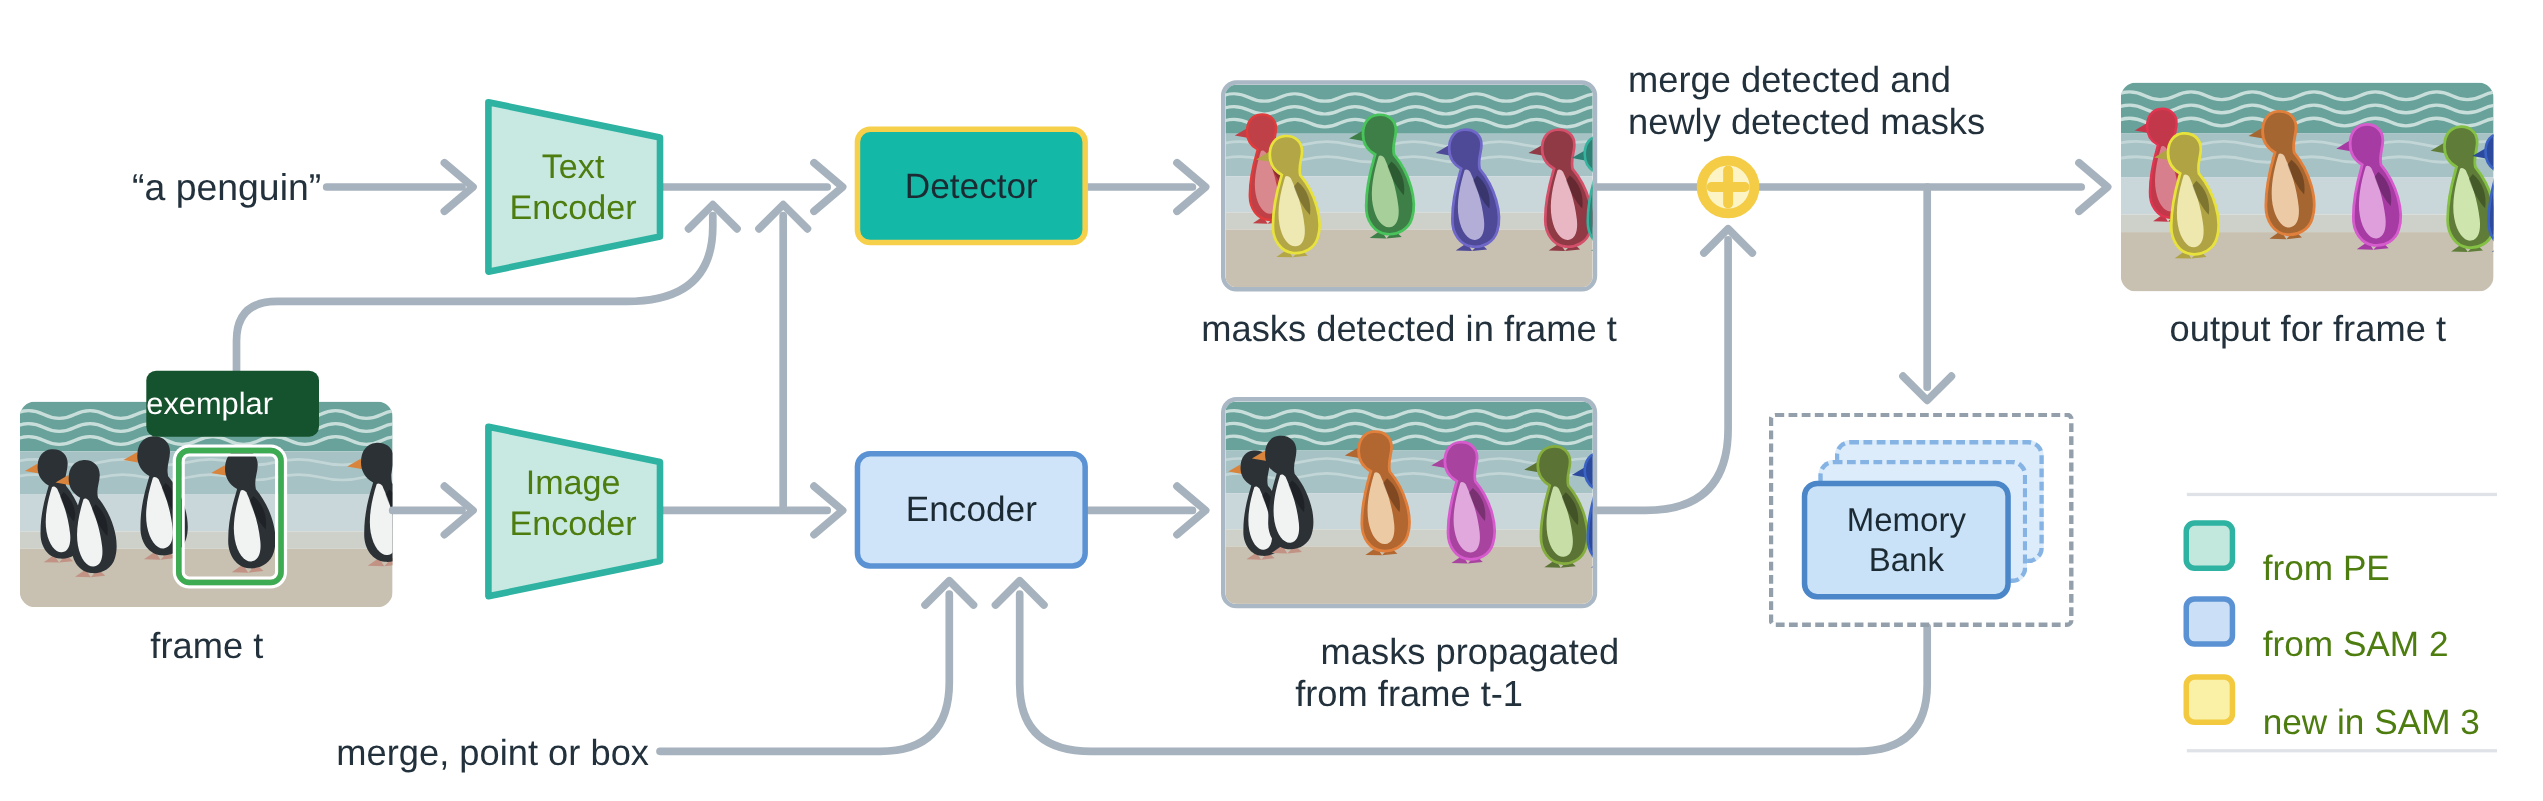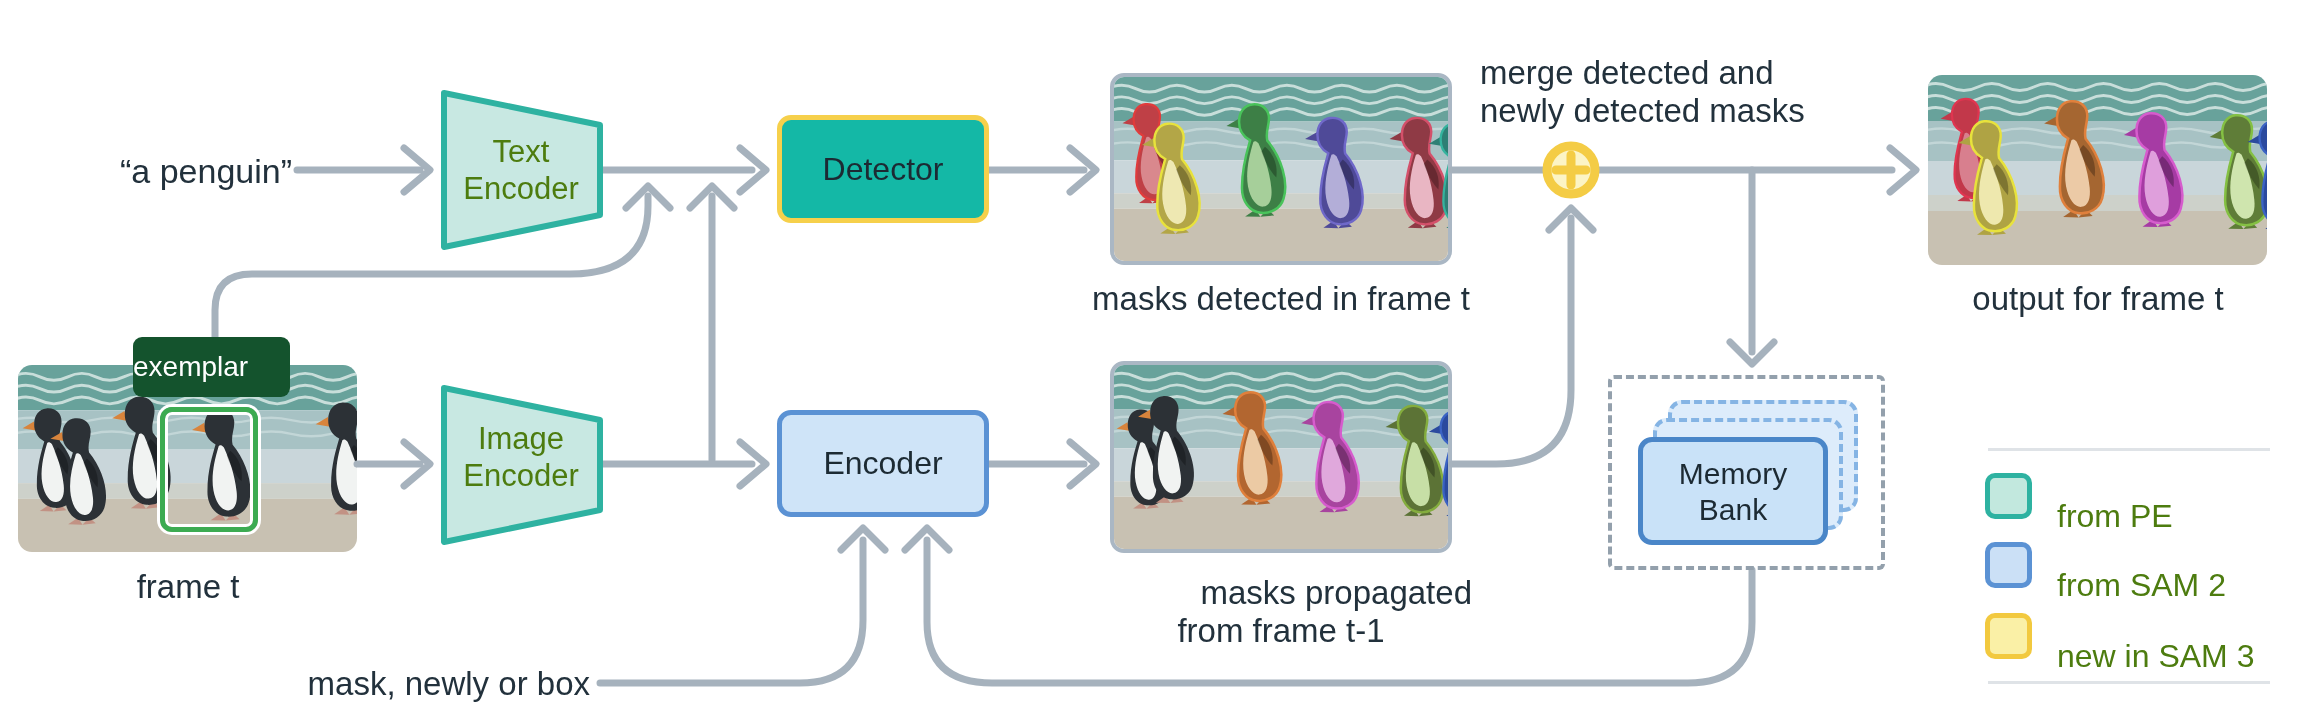--- a/index.html
+++ b/index.html
@@ -366,21 +366,21 @@
     <span style="display:block;">Bank</span>
   </div>
 
   <div class="exemplar-badge" style="left:133px; top:337px; width:157px; height:60px;">exemplar</div>
 
   <div class="abs note" style="left:1480px; top:54px; width:420px; line-height:38px;">
     <span style="display:block;">merge detected and</span>
     <span style="display:block;">newly detected masks</span>
   </div>
 
-  <div class="abs note" style="left:280px; top:665px; width:310px; text-align:right;">mask, newly or box</div>
+  <div class="abs note" style="left:280px; top:665px; width:310px; text-align:right;">merge, point or box</div>
 
   <div class="abs caption" style="left:18px; top:568px; width:340px;">frame t</div>
 
   <div class="abs caption" style="left:1090px; top:280px; width:382px;">masks detected in frame t</div>
 
   <div class="abs caption" style="left:1090px; top:574px; width:382px; line-height:38px;">
     <span style="display:block;text-align:right;">masks propagated</span>
     <span style="display:block;">from frame t-1</span>
   </div>
 

